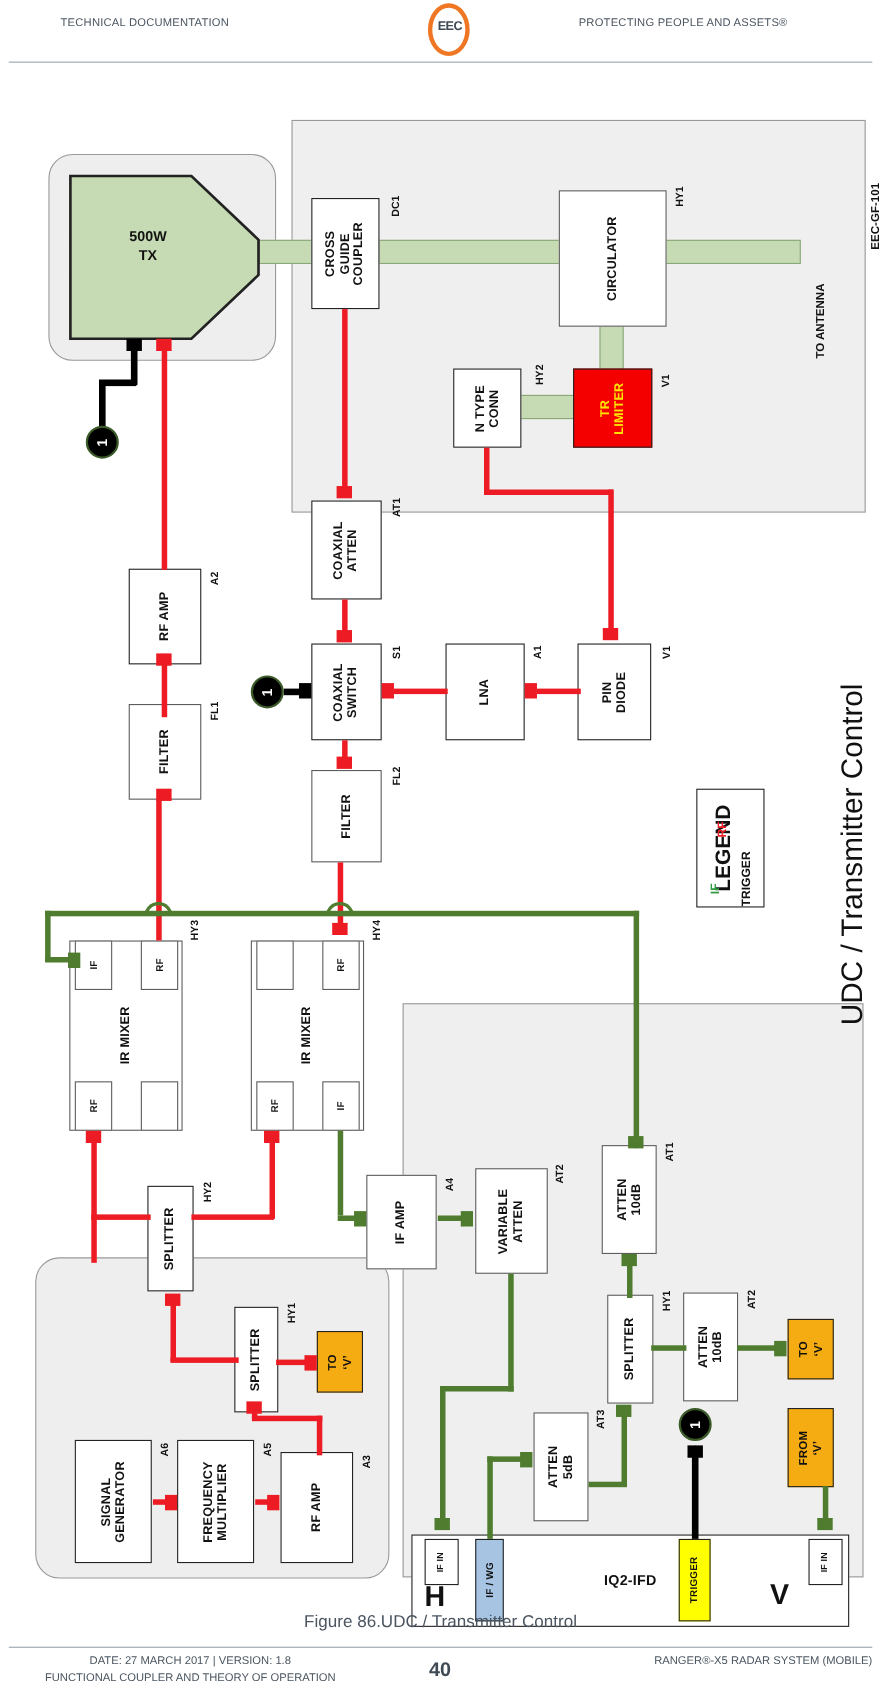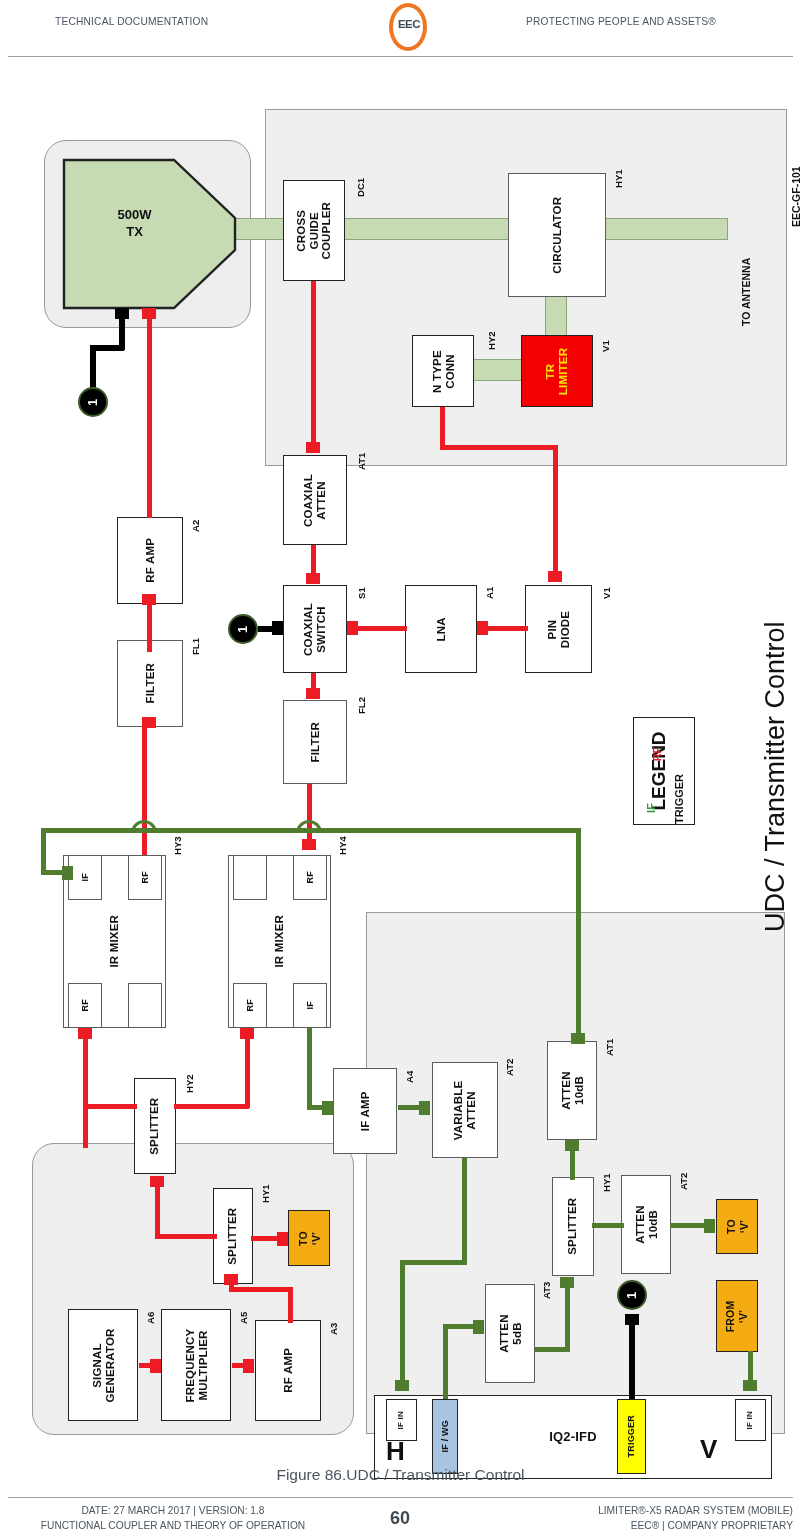--- a/index.html
+++ b/index.html
@@ -436,18 +436,17 @@
 
 </div>
 
 <div id="caption">Figure 86.UDC / Transmitter Control</div>
 <div id="foot-rule"></div>
 <div id="foot">
   <div id="foot-l">
     <div class="sc">DATE: 27 MARCH 2017 | VERSION: 1.8</div>
     <div class="sc">FUNCTIONAL COUPLER AND THEORY OF OPERATION</div>
   </div>
-  <div id="foot-c">60</div>
+  <div id="foot-c">40</div>
   <div id="foot-r">
-    <div class="sc">LIMITER®-X5 RADAR SYSTEM (MOBILE)</div>
-    <div class="sc">EEC® | COMPANY PROPRIETARY</div>
+    <div class="sc">RANGER®-X5 RADAR SYSTEM (MOBILE)</div>
   </div>
 </div>
 
 </body></html>

